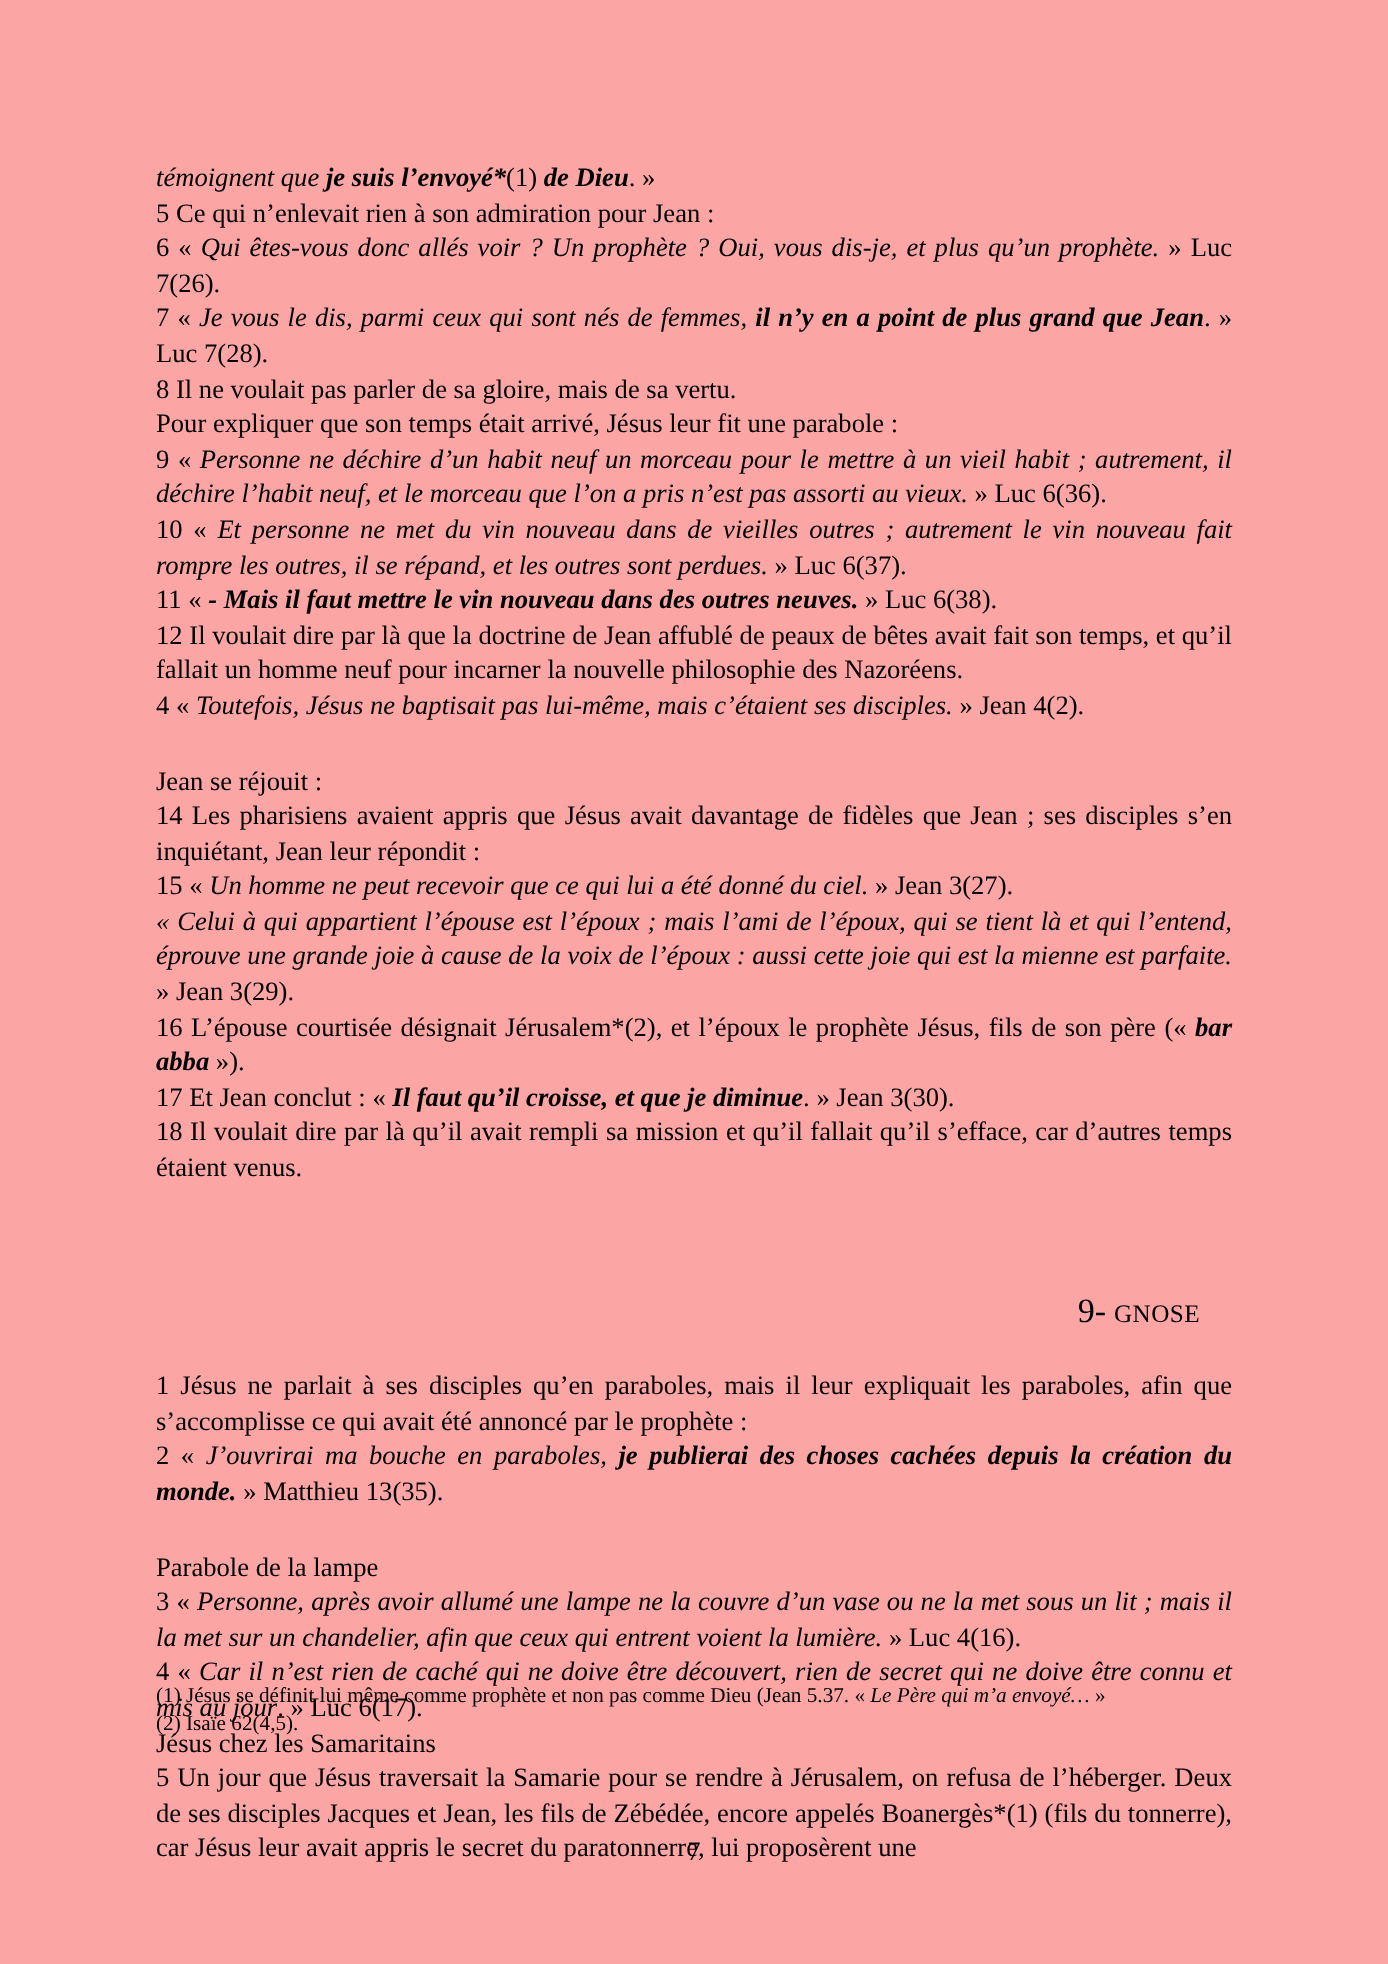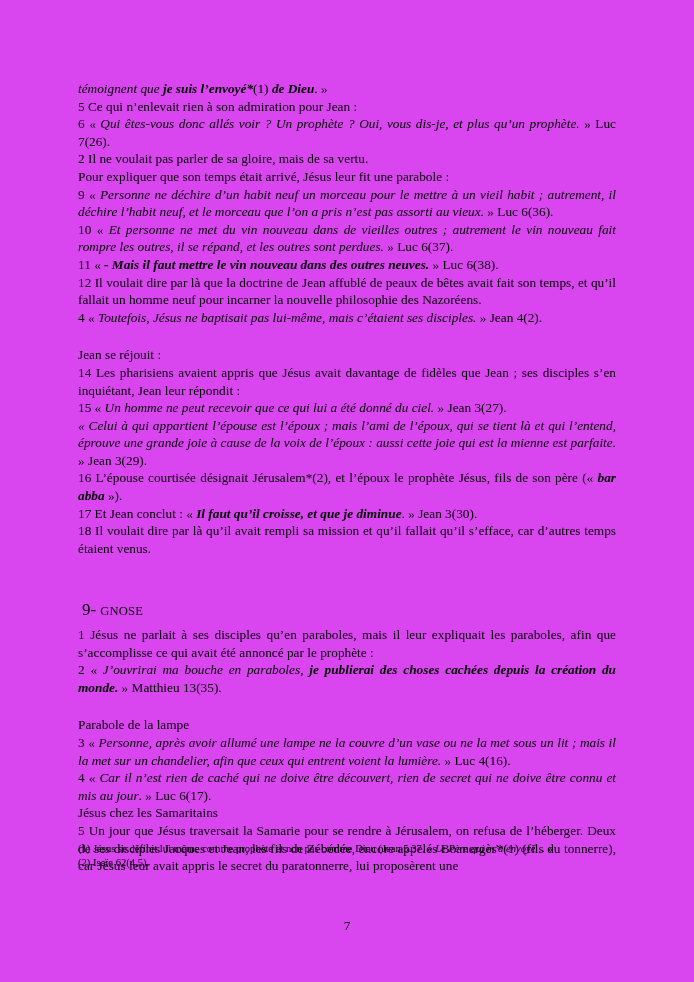--- a/index.html
+++ b/index.html
@@ -9,21 +9,21 @@
     background: #ffffff;
   }
   body {
     font-family: "Liberation Serif", "DejaVu Serif", serif;
     color: #000000;
   }
   .page {
     position: relative;
     width: 694px;
     height: 982px;
-    background: #d946ef;
+    background: #fca5a5;
     margin: 0 auto;
     overflow: hidden;
     box-sizing: border-box;
   }
   .content {
     position: absolute;
     left: 78px;
     top: 80px;
     width: 538px;
   }
@@ -42,23 +42,23 @@
   .gap-lg { height: 20px; }
   .heading-num {
     font-size: 17px;
     line-height: 17.6px;
   }
   .heading-word {
     font-size: 12.6px;
     letter-spacing: 0.2px;
   }
   .section-head {
-    margin: 4px;
+    margin: 16px;
     line-height: 21px;
-    text-align: left;
+    text-align: right;
   }
   .footnotes {
     position: absolute;
     left: 78px;
     top: 842px;
     width: 540px;
   }
   .fn {
     font-size: 10.6px;
     line-height: 14.2px;
@@ -80,21 +80,22 @@
 </head>
 <body>
 
 <div class="page">
 
   <div class="content">
 
     <p class="blk"><span class="it">témoignent que </span><span class="bi">je suis l’envoyé*</span><span>(1)</span><span class="bi">  de Dieu</span><span>. »</span></p>
     <p class="blk noj"><span>5  Ce qui n’enlevait rien à son admiration pour Jean :</span></p>
     <p class="blk"><span>6  « </span><span class="it">Qui êtes-vous donc allés voir ? Un prophète ? Oui, vous dis-je, et plus qu’un prophète.</span><span> » Luc 7(26).</span></p>
-    <p class="blk noj"><span>2  Il ne voulait pas parler de sa gloire, mais de sa vertu.</span></p>
+    <p class="blk"><span>7  « </span><span class="it">Je vous le dis, parmi ceux qui sont nés de femmes, </span><span class="bi">il n’y en a point de plus grand que Jean</span><span>. » Luc 7(28).</span></p>
+    <p class="blk noj"><span>8  Il ne voulait pas parler de sa gloire, mais de sa vertu.</span></p>
     <p class="blk noj"><span>Pour expliquer que son temps était arrivé, Jésus leur fit une parabole :</span></p>
     <p class="blk"><span>9   « </span><span class="it">Personne ne déchire d’un habit neuf un morceau pour le mettre à un vieil habit ; autrement, il déchire l’habit neuf, et le morceau que l’on a pris n’est pas  assorti au vieux.</span><span> » Luc 6(36).</span></p>
     <p class="blk"><span>10  « </span><span class="it">Et personne ne met du vin nouveau dans de vieilles outres ; autrement le vin nouveau fait rompre les outres, il se répand, et les outres sont perdues.</span><span> » Luc 6(37).</span></p>
     <p class="blk noj"><span>11  « </span><span class="bi">- Mais il faut mettre le vin nouveau dans des outres neuves.</span><span> » Luc 6(38).</span></p>
     <p class="blk"><span>12  Il voulait dire par là que la doctrine de Jean affublé de peaux de bêtes avait fait son temps, et qu’il fallait un homme neuf pour incarner la nouvelle philosophie des Nazoréens.</span></p>
     <p class="blk noj"><span>4  « </span><span class="it">Toutefois, Jésus ne baptisait pas lui-même, mais c’étaient ses disciples.</span><span> » Jean 4(2).</span></p>
 
     <div class="gap-lg"></div>
 
     <p class="blk noj"><span>Jean se réjouit :</span></p>

